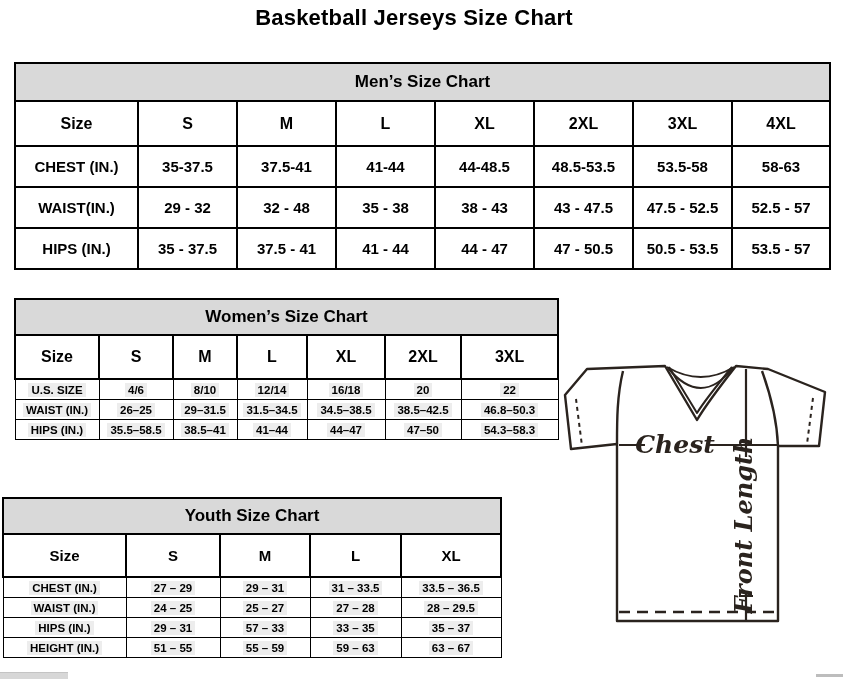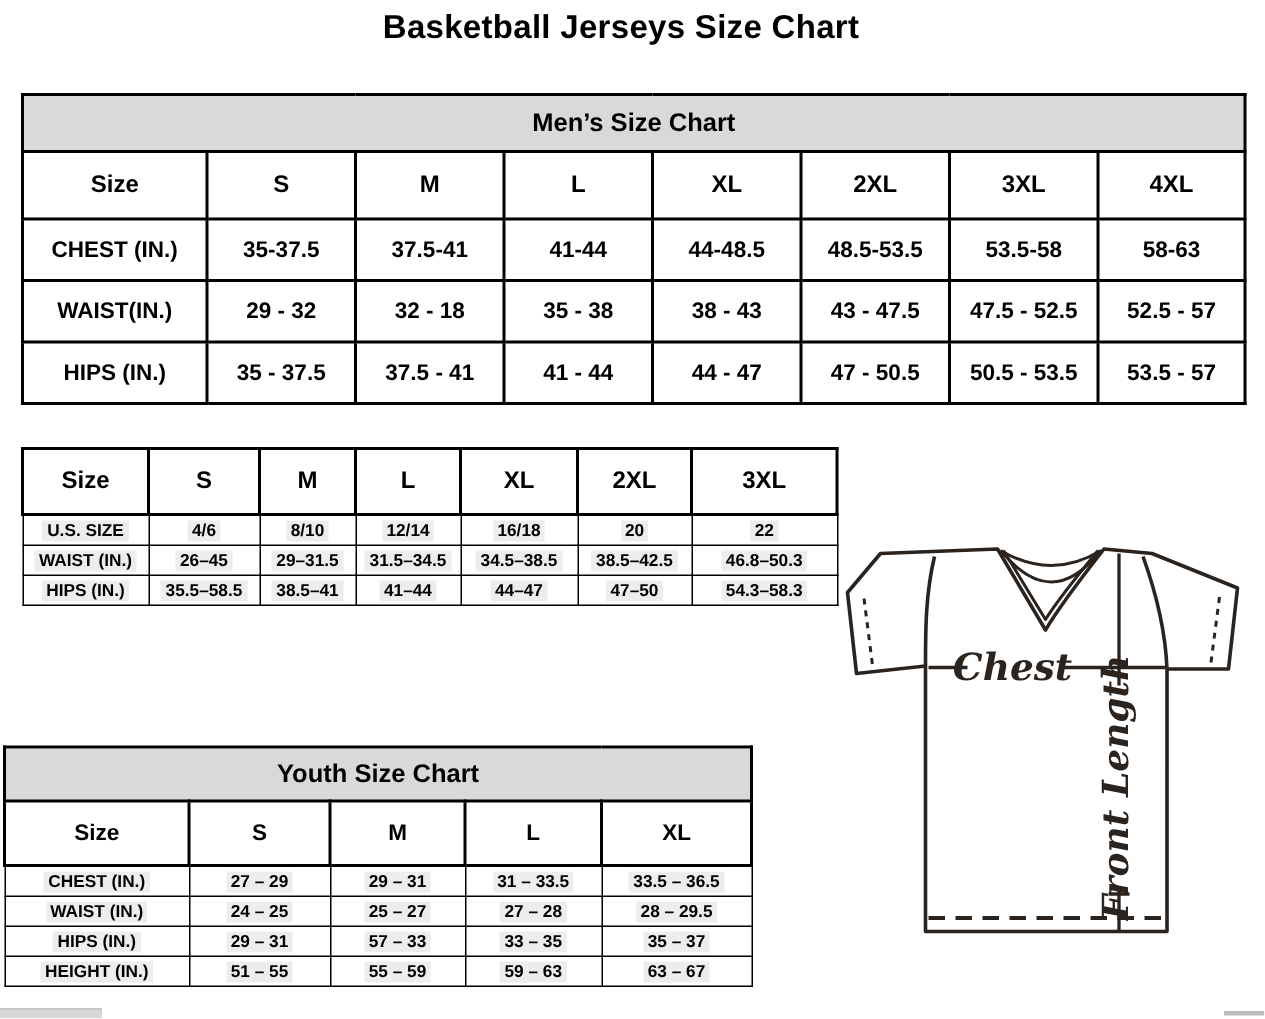--- a/index.html
+++ b/index.html
@@ -75,21 +75,21 @@
           <td><span class="hl">37.5-41</span></td>
           <td><span class="hl">41-44</span></td>
           <td><span class="hl">44-48.5</span></td>
           <td><span class="hl">48.5-53.5</span></td>
           <td><span class="hl">53.5-58</span></td>
           <td><span class="hl">58-63</span></td>
         </tr>
         <tr class="drow">
           <td><span class="hl">WAIST(IN.)</span></td>
           <td><span class="hl">29 - 32</span></td>
-          <td><span class="hl">32 - 18</span></td>
+          <td><span class="hl">32 - 48</span></td>
           <td><span class="hl">35 - 38</span></td>
           <td><span class="hl">38 - 43</span></td>
           <td><span class="hl">43 - 47.5</span></td>
           <td><span class="hl">47.5 - 52.5</span></td>
           <td><span class="hl">52.5 - 57</span></td>
         </tr>
         <tr class="drow">
           <td><span class="hl">HIPS (IN.)</span></td>
           <td><span class="hl">35 - 37.5</span></td>
           <td><span class="hl">37.5 - 41</span></td>
@@ -106,41 +106,44 @@
       <colgroup>
         <col style="width: 84px;">
         <col style="width: 74px;">
         <col style="width: 64px;">
         <col style="width: 70px;">
         <col style="width: 78px;">
         <col style="width: 76px;">
         <col style="width: 97px;">
       </colgroup>
       <tbody>
+        <tr>
+          <td colspan="7" class="ttl">Women’s Size Chart</td>
+        </tr>
         <tr class="hdr">
           <td>Size</td>
           <td>S</td>
           <td>M</td>
           <td>L</td>
           <td>XL</td>
           <td>2XL</td>
           <td>3XL</td>
         </tr>
         <tr class="drow">
           <td><span class="hl">U.S. SIZE</span></td>
           <td><span class="hl">4/6</span></td>
           <td><span class="hl">8/10</span></td>
           <td><span class="hl">12/14</span></td>
           <td><span class="hl">16/18</span></td>
           <td><span class="hl">20</span></td>
           <td><span class="hl">22</span></td>
         </tr>
         <tr class="drow">
           <td><span class="hl">WAIST (IN.)</span></td>
-          <td><span class="hl">26–45</span></td>
+          <td><span class="hl">26–25</span></td>
           <td><span class="hl">29–31.5</span></td>
           <td><span class="hl">31.5–34.5</span></td>
           <td><span class="hl">34.5–38.5</span></td>
           <td><span class="hl">38.5–42.5</span></td>
           <td><span class="hl">46.8–50.3</span></td>
         </tr>
         <tr class="drow">
           <td><span class="hl">HIPS (IN.)</span></td>
           <td><span class="hl">35.5–58.5</span></td>
           <td><span class="hl">38.5–41</span></td>

